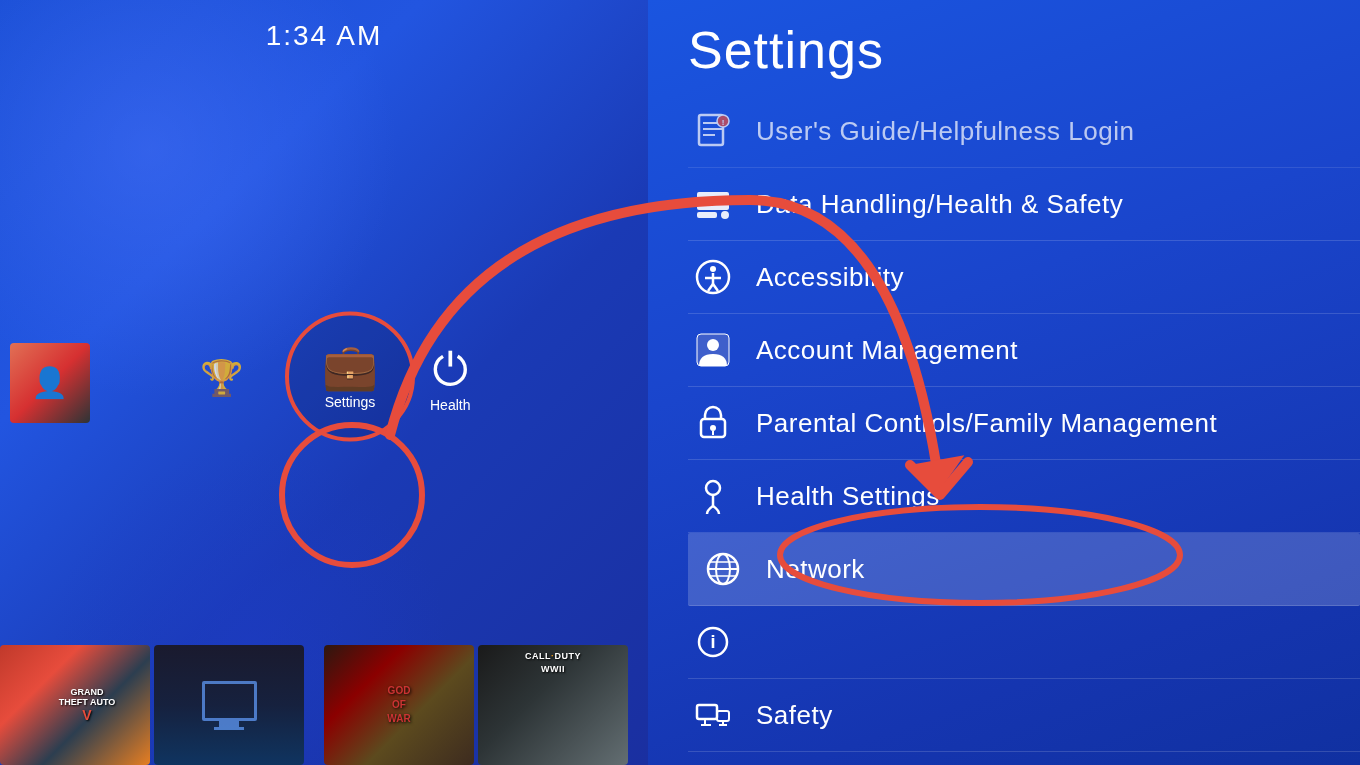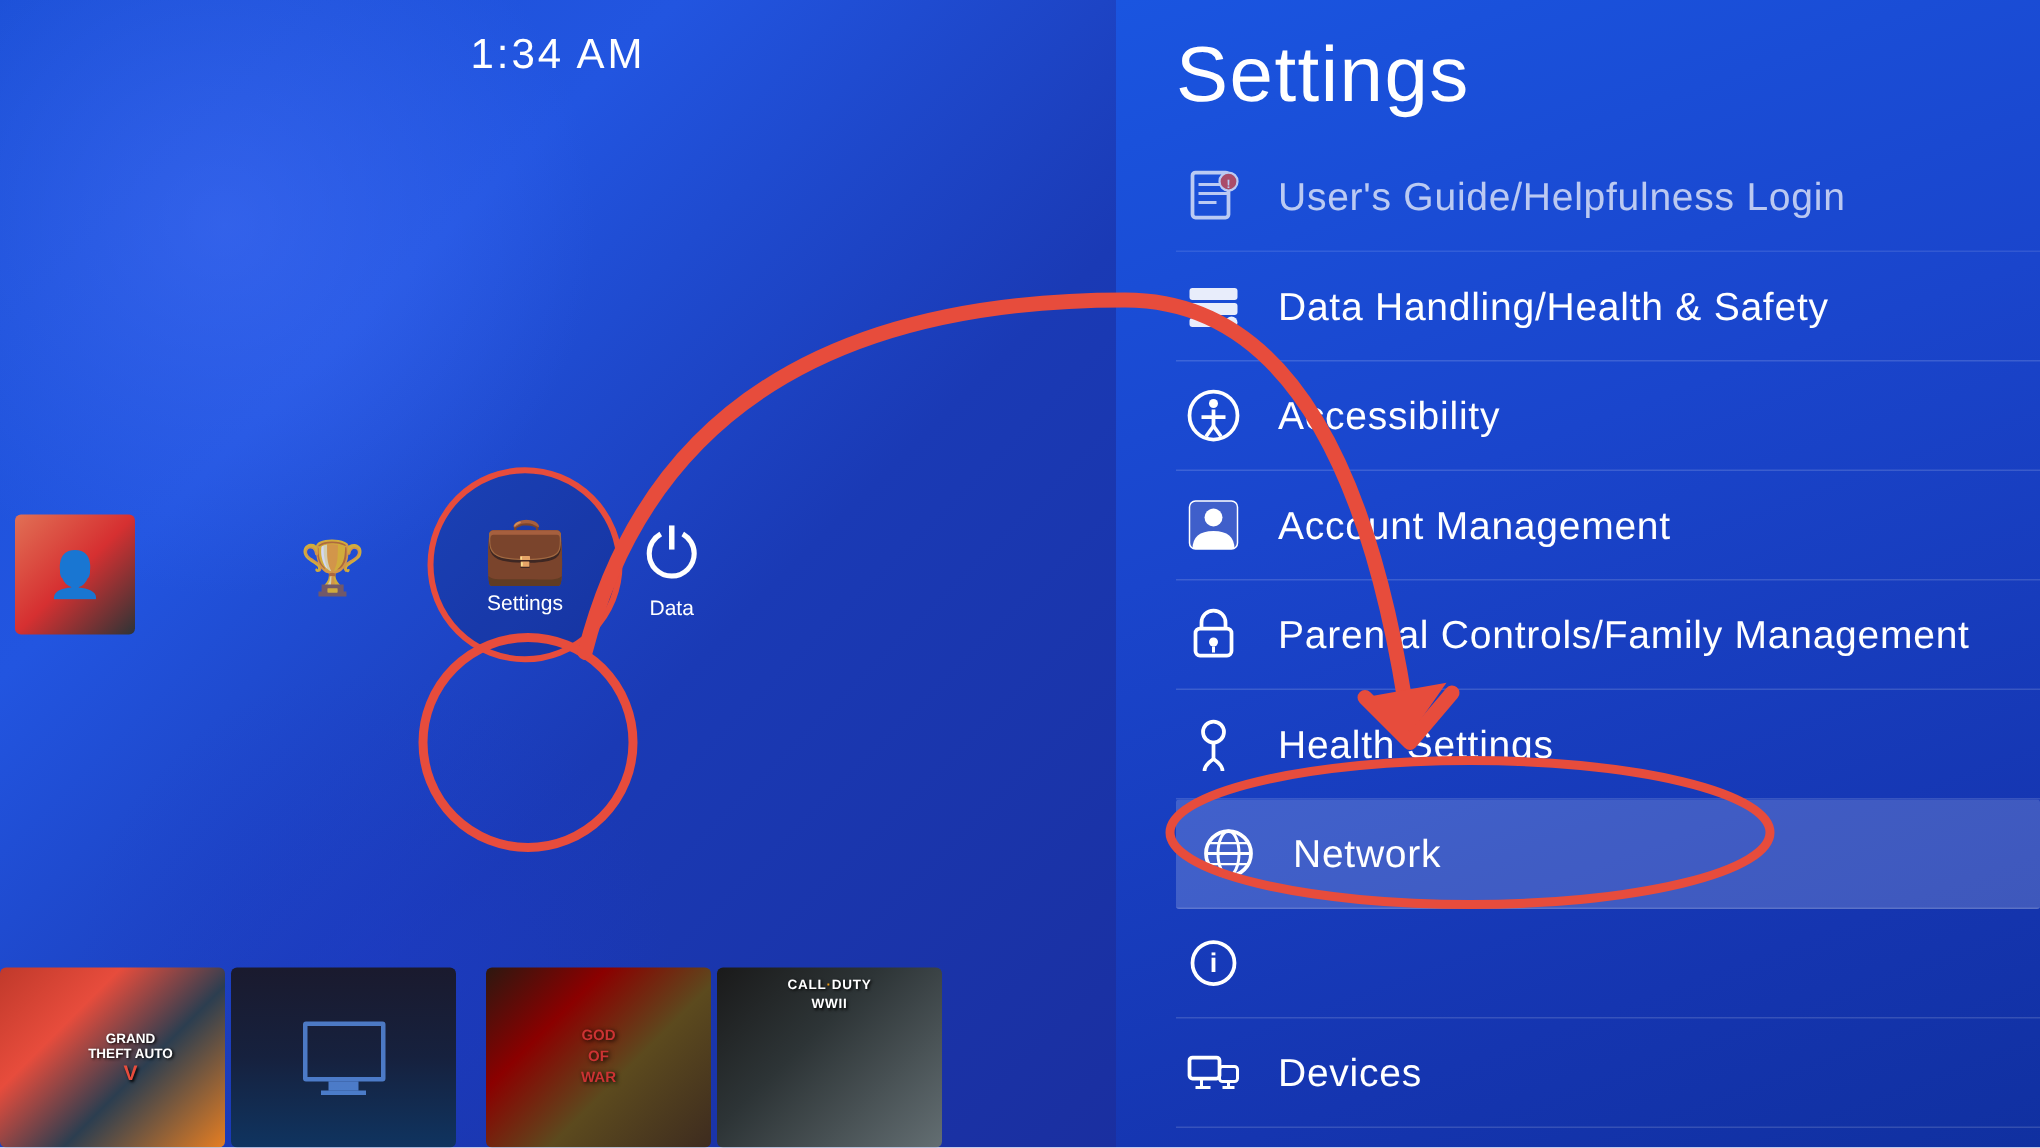--- a/index.html
+++ b/index.html
@@ -8,21 +8,21 @@
       width: 1360px;
       height: 765px;
       overflow: hidden;
       font-family: 'Arial', sans-serif;
       display: flex;
       position: relative;
     }
 
     
     .left-panel {
-      width: 744px;
+      width: 648px;
       height: 765px;
       background: linear-gradient(135deg, #1a4fd6 0%, #2255e0 30%, #1a3ab5 60%, #1a2fa0 100%);
       position: relative;
       overflow: hidden;
       flex-shrink: 0;
     }
 
     
     .left-panel::before {
       content: '';
@@ -345,21 +345,21 @@
 
   <div class="settings-circle">
     <div class="settings-circle-ring">
       <span class="settings-icon-inner">💼</span>
       <span class="settings-label">Settings</span>
     </div>
   </div>
 
   <div class="power-icon-area">
     <span class="power-icon-inner">⏻</span>
-    <span class="power-label">Data</span>
+    <span class="power-label">Health</span>
   </div>
 
   <div class="game-thumbnails">
     <div class="game-thumb game-thumb-gta">
       <span style="font-size:9px; color:white; font-weight:900; text-shadow:1px 1px 2px #000;margin-left:24px;">GRAND<br>THEFT AUTO<br><span style="color:#e74c3c; font-size:14px;">V</span></span>
     </div>
     <div class="game-thumb game-thumb-monitor">
       <div>
         <div class="monitor-screen"></div>
         <div class="monitor-stand"></div>
@@ -480,18 +480,18 @@
       <div class="menu-item-icon">
         <svg class="icon-svg" viewBox="0 0 36 36" fill="none" xmlns="http://www.w3.org/2000/svg">
           <rect x="2" y="8" width="20" height="14" rx="2" stroke="white" stroke-width="2.5"></rect>
           <rect x="22" y="14" width="12" height="10" rx="2" stroke="white" stroke-width="2"></rect>
           <line x1="6" y1="28" x2="16" y2="28" stroke="white" stroke-width="2"></line>
           <line x1="10" y1="22" x2="10" y2="28" stroke="white" stroke-width="2"></line>
           <line x1="28" y1="24" x2="28" y2="28" stroke="white" stroke-width="2"></line>
           <line x1="24" y1="28" x2="32" y2="28" stroke="white" stroke-width="2"></line>
         </svg>
       </div>
-      <span class="menu-item-label">Devices</span>
+      <span class="menu-item-label">Safety</span>
     </li>
 
   </ul>
 
 </div>
 
 </body></html>

